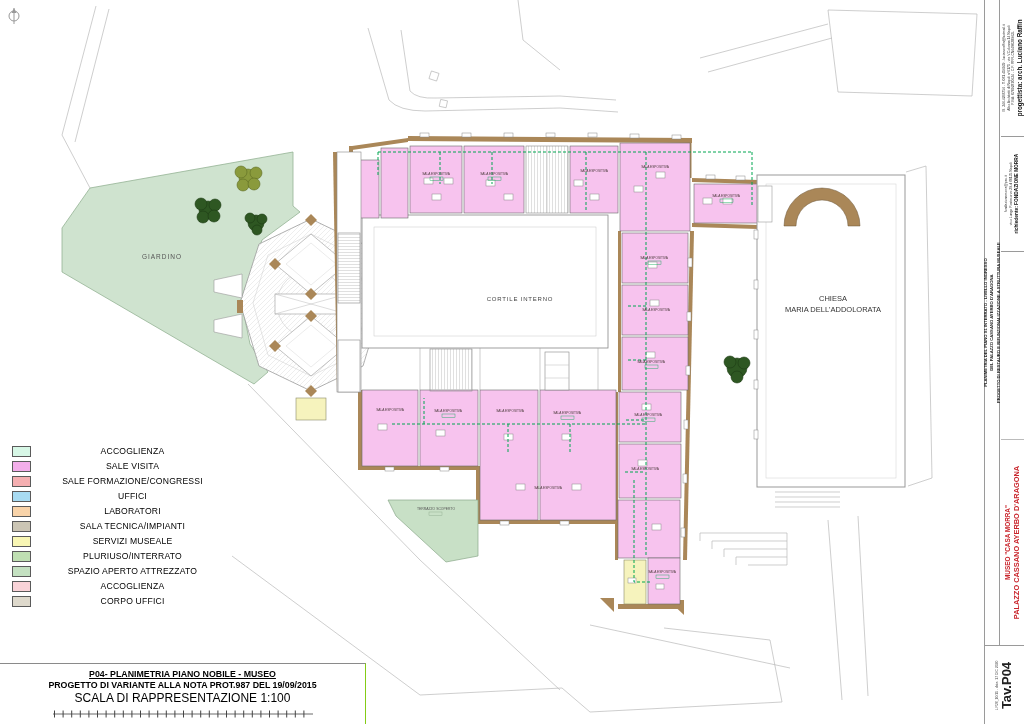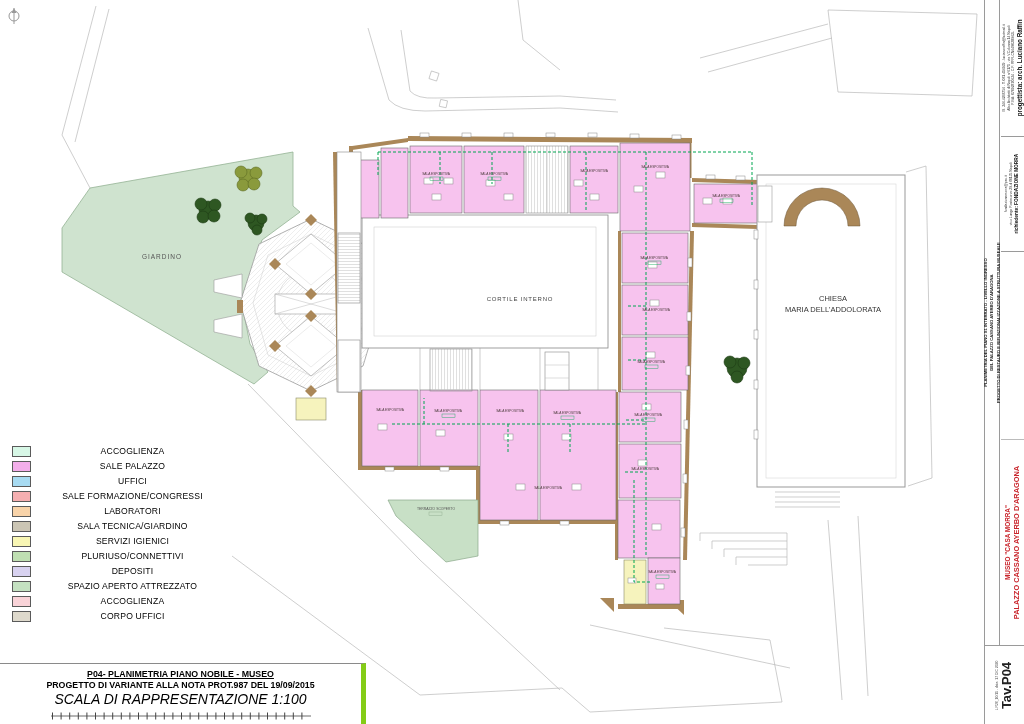--- a/index.html
+++ b/index.html
@@ -14,26 +14,26 @@
 
   
   #legend{position:absolute;left:8px;top:446px;width:226px;}
   .legend-row{height:15px;display:flex;align-items:flex-start;}
   .sw{width:19px;height:11px;border:1px solid #5a5a5a;margin-left:4px;box-sizing:border-box;flex:none;}
   .lab{flex:1;text-align:center;font-size:8.6px;color:#000;letter-spacing:.2px;white-space:nowrap;}
 
   
   #title-block{
     position:absolute;left:0;top:663px;width:366px;height:61px;
-    border-top:1px solid #8a8a8a;border-right:5px solid #84cc16;
+    border-top:1px solid #8a8a8a;border-right:1px solid #84cc16;
     box-sizing:border-box;text-align:center;padding-top:5px;
   }
   .tb1{font-size:8.8px;font-weight:bold;text-decoration:underline;color:#000;}
   .tb2{font-size:8.8px;font-weight:bold;color:#000;margin-top:1px;}
-  .tb3{font-size:14px;color:#000;margin-top:1px;font-style:italic;}
+  .tb3{font-size:12px;color:#000;margin-top:1px;}
   #scalebar{display:block;margin:3px auto 0 auto;}
 
   
   #sidebar{position:absolute;right:0;top:0;width:40px;height:724px;border-left:1px solid #9a9a9a;box-sizing:border-box;background:#fff;}
   .vcell{position:absolute;display:flex;align-items:center;justify-content:center;overflow:visible;box-sizing:border-box;}
   .rot{transform:rotate(-90deg);white-space:nowrap;text-align:center;}
   #sb-narrow{left:0;top:0;width:15px;height:645px;border-right:1px solid #9a9a9a;}
   #sb-designer{left:16px;top:0;width:23px;height:137px;border-bottom:1px solid #9a9a9a;}
   #sb-client{left:16px;top:137px;width:23px;height:115px;border-bottom:1px solid #9a9a9a;}
   #sb-spacer{left:16px;top:252px;width:23px;height:188px;border-bottom:1px solid #bbb;}
@@ -335,49 +335,45 @@
   </g>
 </svg>
 
 <div id="legend">
   <div class="legend-row">
       <div class="sw" style="background: rgb(215, 247, 230);"></div>
       <div class="lab">ACCOGLIENZA</div>
     </div>
   <div class="legend-row">
       <div class="sw" style="background: rgb(243, 174, 234);"></div>
-      <div class="lab">SALE PALAZZO</div>
+      <div class="lab">SALE VISITA</div>
+    </div>
+  <div class="legend-row">
+      <div class="sw" style="background: rgb(245, 175, 177);"></div>
+      <div class="lab">SALE FORMAZIONE/CONGRESSI</div>
     </div>
   <div class="legend-row">
       <div class="sw" style="background: rgb(168, 219, 242);"></div>
       <div class="lab">UFFICI</div>
     </div>
   <div class="legend-row">
-      <div class="sw" style="background: rgb(245, 175, 177);"></div>
-      <div class="lab">SALE FORMAZIONE/CONGRESSI</div>
-    </div>
-  <div class="legend-row">
       <div class="sw" style="background: rgb(248, 211, 169);"></div>
       <div class="lab">LABORATORI</div>
     </div>
   <div class="legend-row">
       <div class="sw" style="background: rgb(203, 197, 180);"></div>
-      <div class="lab">SALA TECNICA/GIARDINO</div>
+      <div class="lab">SALA TECNICA/IMPIANTI</div>
     </div>
   <div class="legend-row">
       <div class="sw" style="background: rgb(248, 246, 180);"></div>
-      <div class="lab">SERVIZI IGIENICI</div>
+      <div class="lab">SERVIZI MUSEALE</div>
     </div>
   <div class="legend-row">
       <div class="sw" style="background: rgb(191, 223, 178);"></div>
-      <div class="lab">PLURIUSO/CONNETTIVI</div>
-    </div>
-  <div class="legend-row">
-      <div class="sw" style="background: rgb(216, 210, 240);"></div>
-      <div class="lab">DEPOSITI</div>
+      <div class="lab">PLURIUSO/INTERRATO</div>
     </div>
   <div class="legend-row">
       <div class="sw" style="background: rgb(196, 225, 193);"></div>
       <div class="lab">SPAZIO APERTO ATTREZZATO</div>
     </div>
   <div class="legend-row">
       <div class="sw" style="background: rgb(249, 211, 216);"></div>
       <div class="lab">ACCOGLIENZA</div>
     </div>
   <div class="legend-row">

